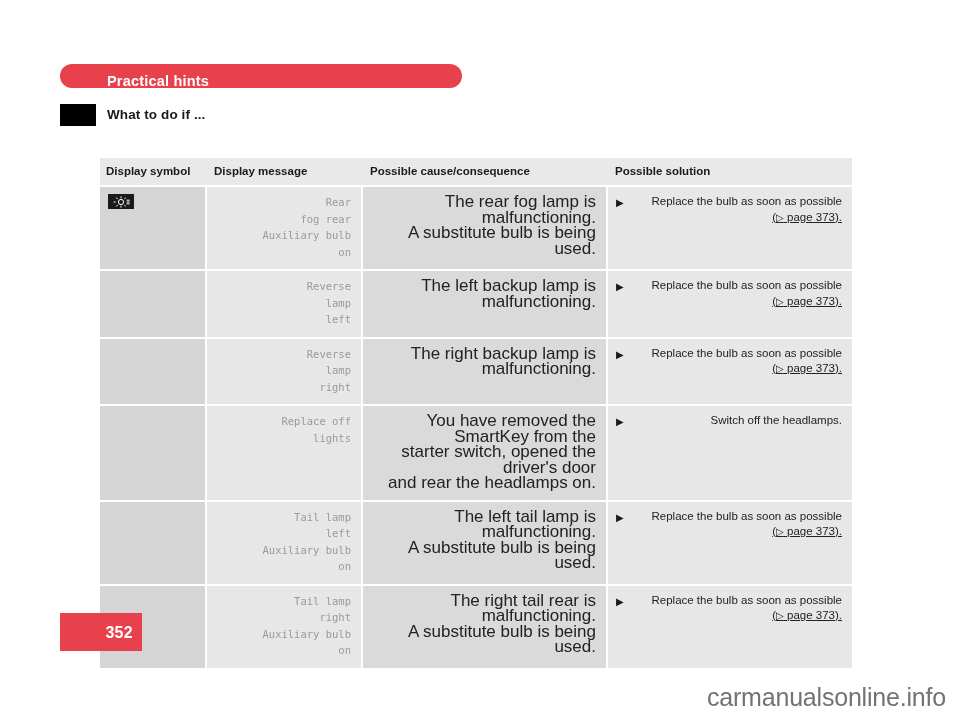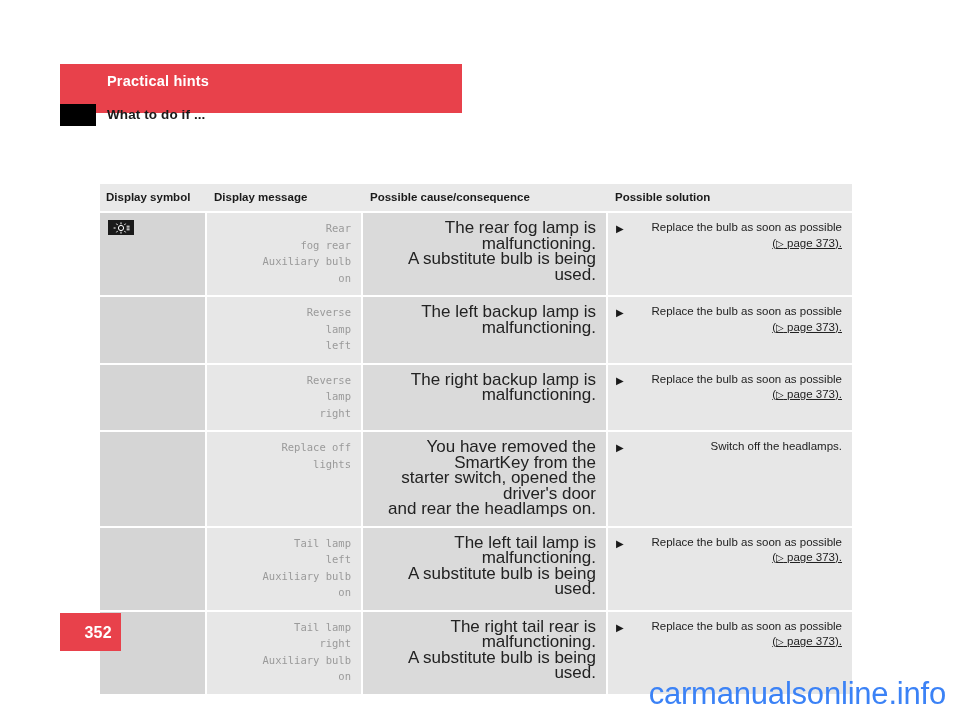--- a/index.html
+++ b/index.html
@@ -15,22 +15,23 @@
     -webkit-font-smoothing: antialiased;
     overflow: hidden;
   }
 
   
   .chapter-bar {
     position: absolute;
     left: 60px;
     top: 64px;
     width: 402px;
-    height: 49px;
+    height: 24px;
     background: #e8414b;
+    border-radius: 15px;
   }
   .chapter-bar-label {
     position: absolute;
     left: 47px;
     top: 9px;
     font-size: 14.5px;
     font-weight: bold;
     color: #ffffff;
     letter-spacing: 0.2px;
   }
@@ -57,21 +58,20 @@
   .table-wrap {
     position: absolute;
     left: 100px;
     top: 158px;
     width: 752px;
   }
   table.hints {
     border-collapse: collapse;
     width: 752px;
     table-layout: fixed;
-    margin-top: 26px;
   }
   table.hints col.c1 { width: 106px; }
   table.hints col.c2 { width: 156px; }
   table.hints col.c3 { width: 245px; }
   table.hints col.c4 { width: 245px; }
 
   table.hints thead th {
     background: #e9e9e9;
     text-align: left;
     vertical-align: top;
@@ -139,21 +139,21 @@
     align-items: center;
     justify-content: center;
   }
   .symbol-tile svg { display: block; }
 
   
   .page-tab {
     position: absolute;
     left: 60px;
     top: 613px;
-    width: 61px;
+    width: 82px;
     height: 38px;
     background: #e8414b;
     text-align: right;
   }
   .page-number {
     position: absolute;
     right: 9px;
     top: 11px;
     font-size: 16px;
     font-weight: bold;
@@ -161,22 +161,22 @@
     letter-spacing: 0.3px;
   }
 
   
   .watermark {
     position: absolute;
     left: 0;
     right: 14px;
     bottom: 8px;
     text-align: right;
-    font-size: 31px;
-    color: #3b82f6;
+    font-size: 25px;
+    color: #737373;
     letter-spacing: -0.2px;
   }
 </style>
 </head>
 <body>
 
 <div class="chapter-bar">
   <span class="chapter-bar-label">Practical hints</span>
 </div>
 

